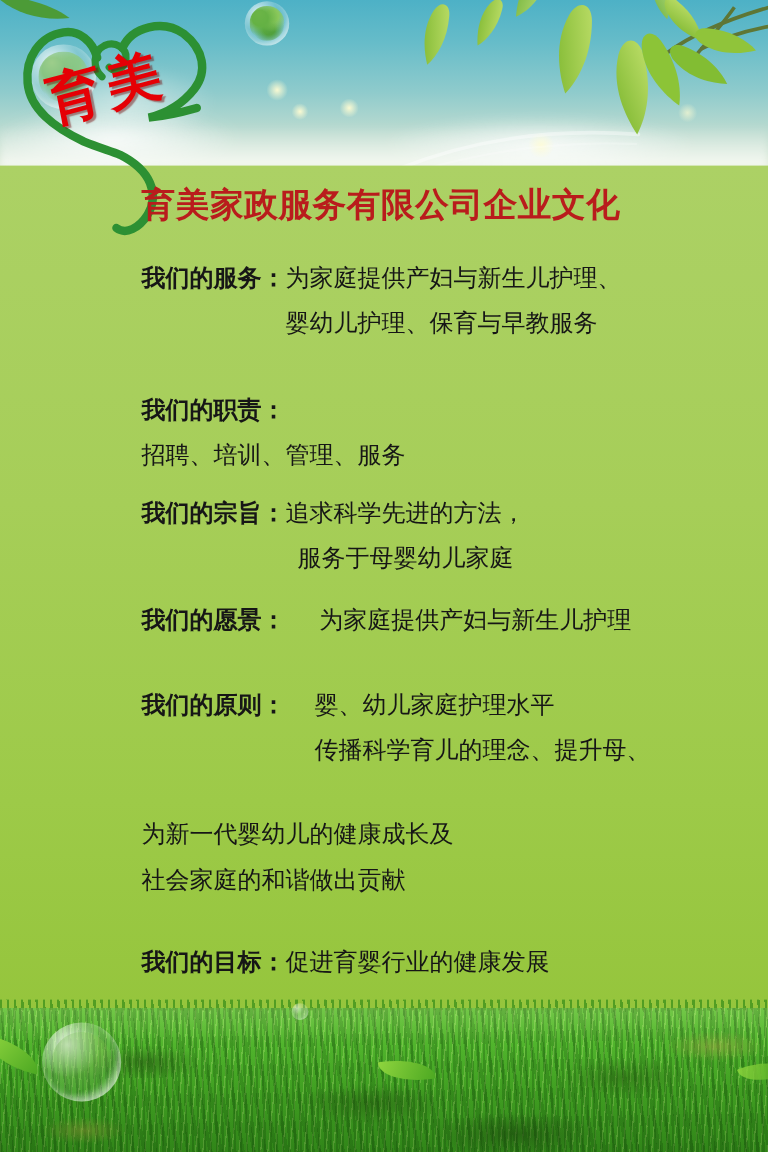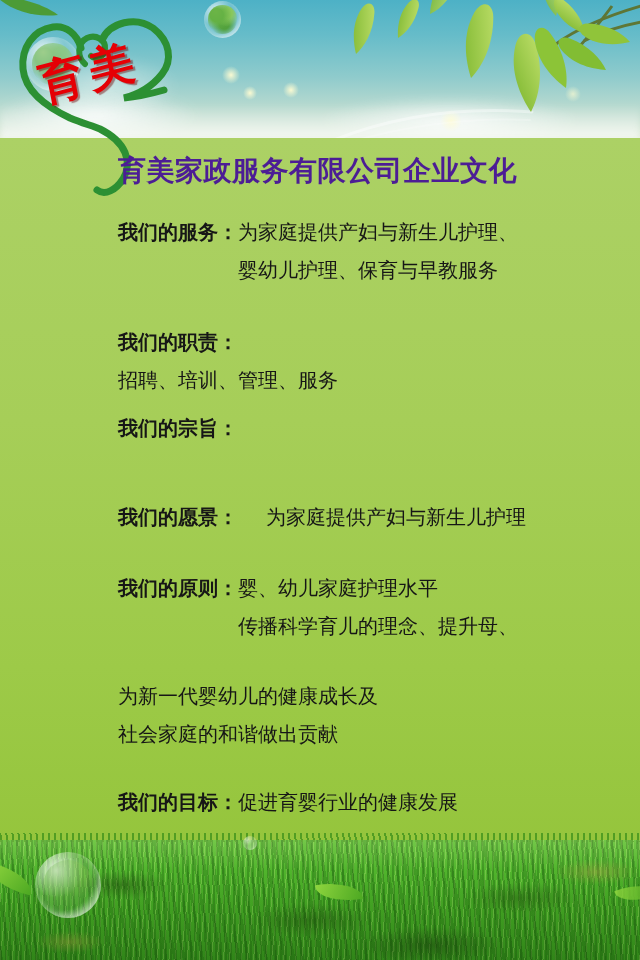--- a/index.html
+++ b/index.html
@@ -80,21 +80,21 @@
     font-size:46px;font-weight:700;color:#e50005;letter-spacing:5px;
     transform:rotate(-15deg) skewX(-4deg);transform-origin:left top;
     text-shadow:2px 2px 1px rgba(110,0,0,.45);white-space:nowrap;
   }
   
   .leaves-svg{position:absolute;right:0;top:0;width:300px;height:150px;}
   .corner-leaf-svg{position:absolute;left:0;top:0;width:70px;height:22px;}
   
   .page-title{
     position:absolute;left:118px;top:153px;
-    font-size:28px;line-height:36px;font-weight:700;color:#4c1d95;
+    font-size:28px;line-height:36px;font-weight:700;color:#b91c1c;
     letter-spacing:.5px;white-space:nowrap;
   }
   .item{position:absolute;left:118px;display:flex;align-items:flex-start;color:#161616;}
   .item .label{flex:none;font-size:20px;line-height:38px;font-weight:700;white-space:nowrap;width:120px;}
   .item .content{display:flex;flex-direction:column;}
   .item .content .line{font-size:20px;line-height:38px;font-weight:400;white-space:nowrap;}
 </style>
 </head>
 <body>
 
@@ -188,30 +188,34 @@
 
       <div class="item" style="top: 323px; flex-direction: column;">
         <span class="label">我们的职责：</span>
         <div class="content">
           <div class="line">招聘、培训、管理、服务</div>
         </div>
       </div>
 
       <div class="item" style="top: 409px; text-align: center;">
         <span class="label">我们的宗旨：</span>
+        <div class="content">
+          <div class="line">追求科学先进的方法，</div>
+          <div class="line">服务于母婴幼儿家庭</div>
+        </div>
       </div>
 
       <div class="item" style="top: 498px; gap: 28px;">
         <span class="label">我们的愿景：</span>
         <div class="content">
           <div class="line">为家庭提供产妇与新生儿护理</div>
         </div>
       </div>
 
-      <div class="item" style="top: 569px;">
+      <div class="item" style="top: 569px; gap: 24px;">
         <span class="label">我们的原则：</span>
         <div class="content">
           <div class="line">婴、幼儿家庭护理水平</div>
           <div class="line">传播科学育儿的理念、提升母、</div>
         </div>
       </div>
 
       <div class="item" style="top: 677px;">
         <div class="content">
           <div class="line">为新一代婴幼儿的健康成长及</div>

